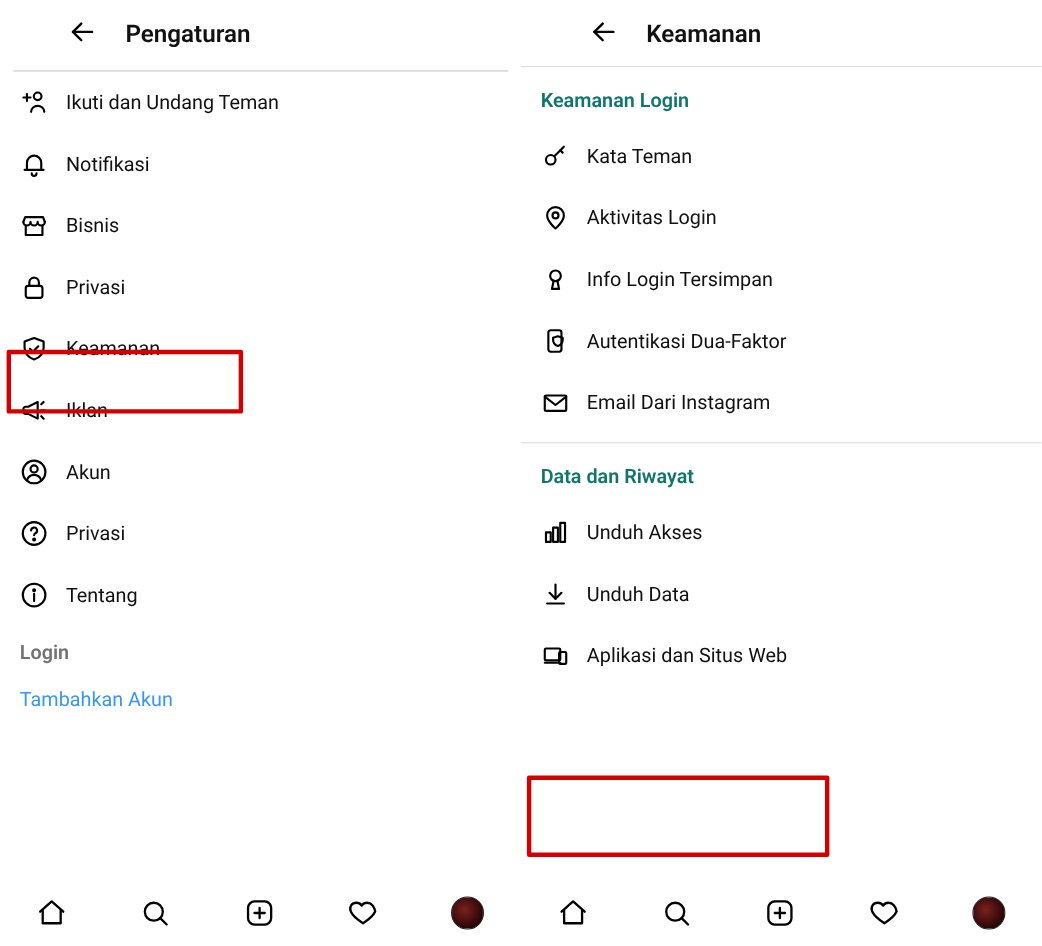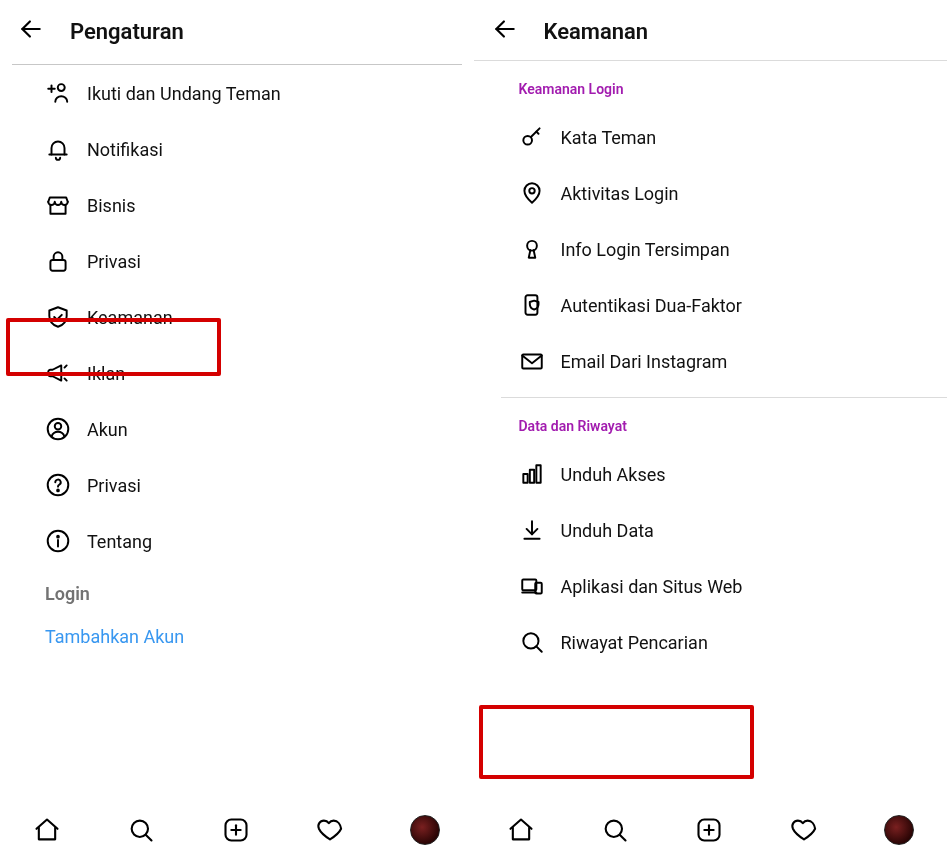--- a/index.html
+++ b/index.html
@@ -19,20 +19,21 @@
     position: relative;
   }
   .pane-left { }
   .pane-right { }
 
   
   .hdr {
     display: flex;
     align-items: center;
     padding: 16px 18px 14px 18px;
+    margin-left: 44px;
   }
   .back-icon svg { width: 26px; height: 26px; }
   .hdr-title {
     font-size: 22px;
     font-weight: 600;
     margin-left: 26px;
     color: #111;
   }
 
   
@@ -48,27 +49,26 @@
   }
   .left-short-divider {
     height: 1px;
     background: #c7c7c7;
     width: 100%;
   }
 
   .content {
     flex: 1 1 auto;
     overflow: hidden;
-    margin-left: 27px;
   }
 
   .section-title {
-    font-size: 14px;
+    font-size: 18px;
     font-weight: 600;
-    color: #a21caf;
+    color: #0f766e;
     padding: 20px 18px 12px 18px;
   }
 
   .item {
     display: flex;
     align-items: center;
     padding: 15px 18px;
     cursor: pointer;
   }
   .item .icon {
@@ -405,29 +405,20 @@
       <span class="icon">
         <svg viewBox="0 0 24 24" fill="none" stroke="currentColor" stroke-width="1.8" stroke-linecap="round" stroke-linejoin="round">
             <rect x="3" y="6" width="13" height="10" rx="1"></rect>
             <line x1="3" y1="18" x2="16" y2="18"></line>
             <rect x="15" y="9" width="6" height="10" rx="1"></rect>
           </svg>
       </span>
       <span class="item-label">Aplikasi dan Situs Web</span>
     </div>
 
-    <div class="item">
-      <span class="icon">
-        <svg viewBox="0 0 24 24" fill="none" stroke="currentColor" stroke-width="1.8" stroke-linecap="round" stroke-linejoin="round">
-            <circle cx="11" cy="11" r="7"></circle>
-            <line x1="21" y1="21" x2="16" y2="16"></line>
-          </svg>
-      </span>
-      <span class="item-label">Riwayat Pencarian</span>
-    </div>
 
   </div>
 
   <div class="highlight" style="left:5px; top:705px; width:275px; height:74px;"></div>
 
   <div class="bottom-nav">
     <span class="nav-icon">
         <svg viewBox="0 0 24 24" fill="none" stroke="currentColor" stroke-width="1.8" stroke-linecap="round" stroke-linejoin="round">
           <path d="M3 11l9-8 9 8"></path>
           <path d="M5 10v10h14V10"></path>

